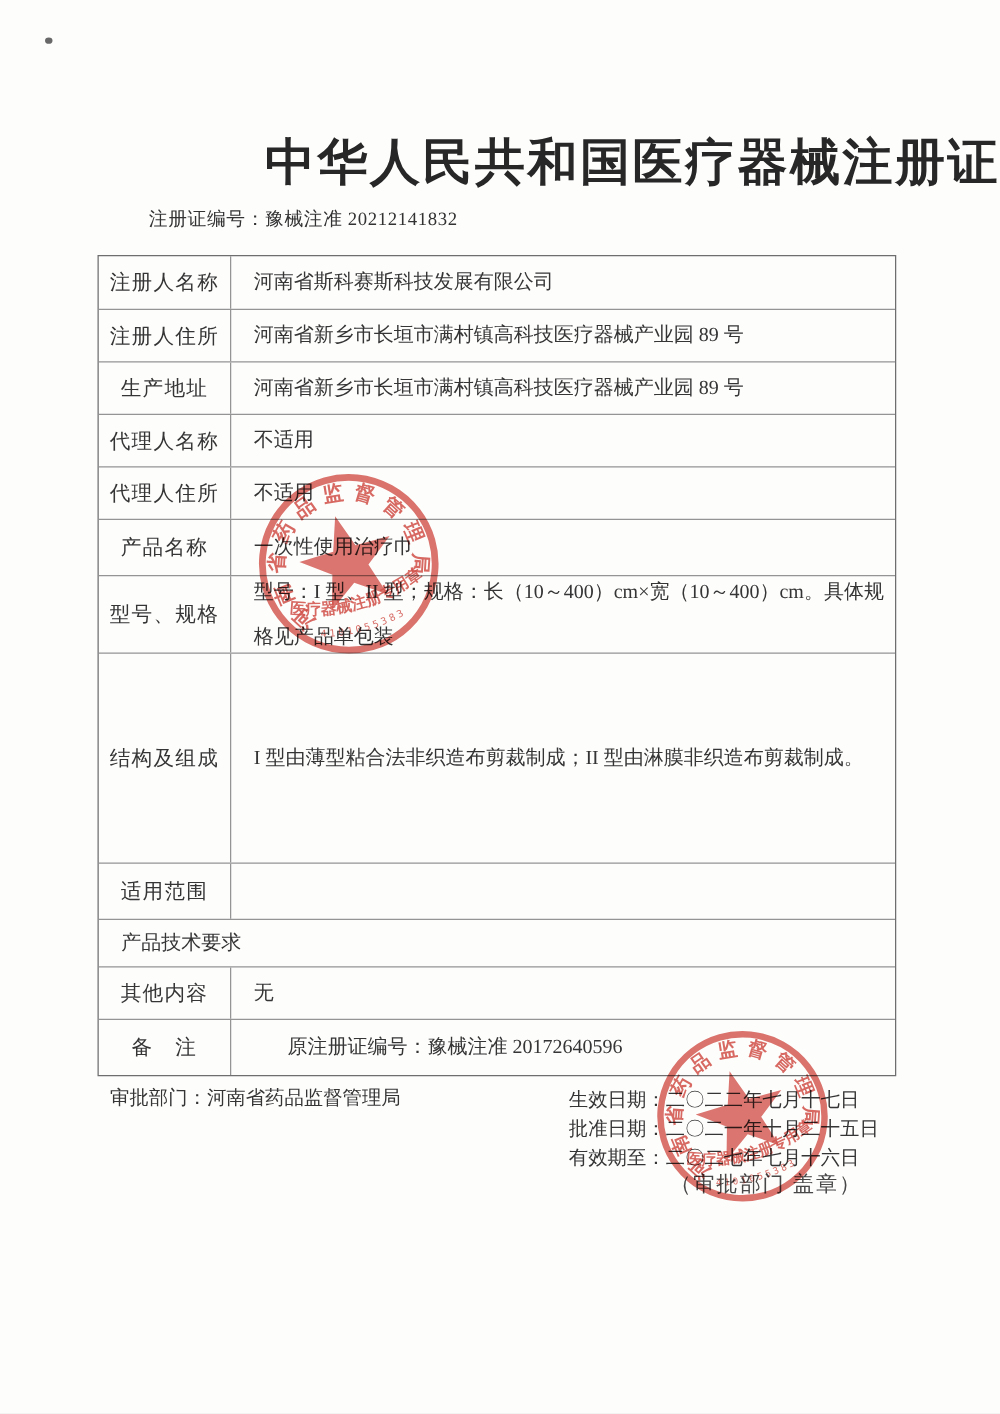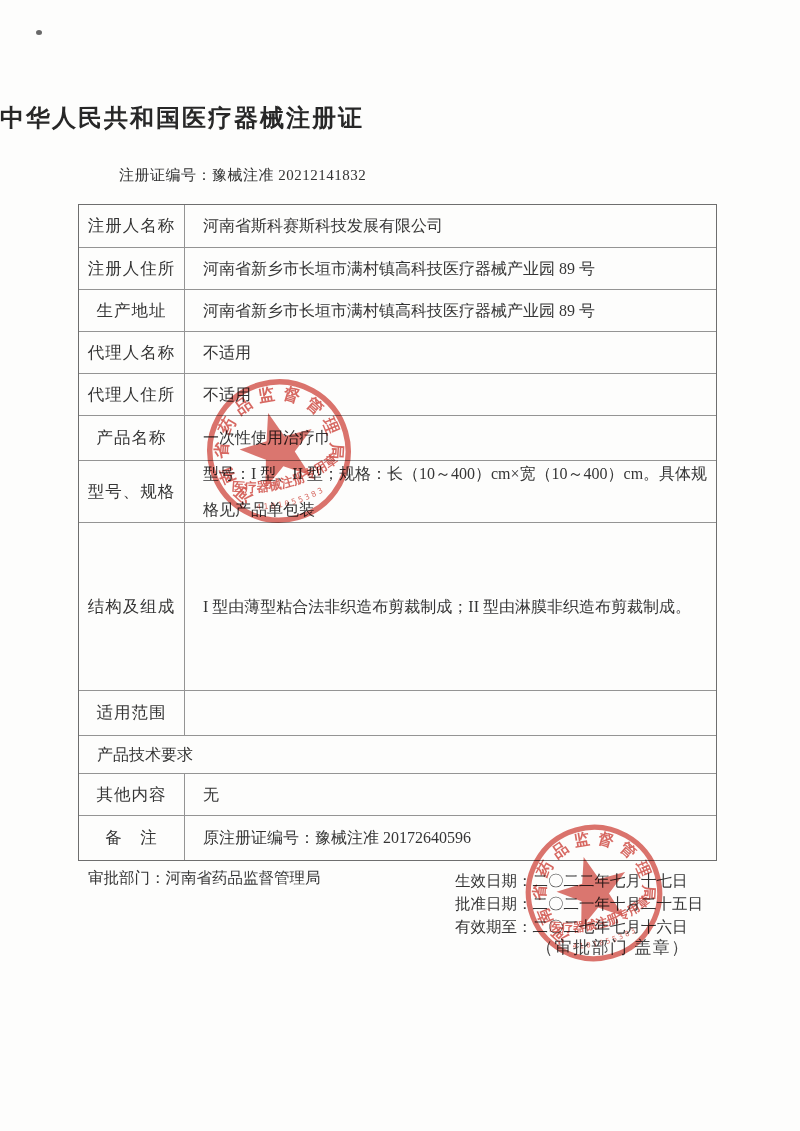--- a/index.html
+++ b/index.html
@@ -5,34 +5,34 @@
   html,body { margin:0; padding:0; background:#e8e8e8; }
   .page {
     position:relative; width:800px; height:1131px; margin:0 auto;
     background:#fdfdfc; overflow:hidden;
     font-family:"Liberation Serif","DejaVu Serif",serif;
     color:#333;
   }
   .speck { position:absolute; left:36px; top:30px; width:6px; height:5px;
     background:#4d4d4d; border-radius:50%; opacity:.85; }
   .doc-title {
-    position:absolute; left:0; right:0; top:102px; text-align:left;
+    position:absolute; left:0; right:0; top:102px; text-align:right;
     font-family:"Liberation Sans","DejaVu Sans",sans-serif;
-    font-weight:bold; font-size:24px; letter-spacing:2px; color:#272727;
+    font-weight:bold; font-size:40px; letter-spacing:2px; color:#272727;
   }
   .cert-line {
     position:absolute; left:119px; top:166px; font-size:15px; color:#323232;
     letter-spacing:.5px;
   }
   .reg-table {
     position:absolute; left:78px; top:204px; width:639px;
     border:1px solid #6e6e6e; box-sizing:border-box; background:transparent;
   }
   .t-row { display:flex; box-sizing:border-box; border-bottom:1px solid #949494; }
-  .t-row:last-child { border-bottom:none; }
+  .t-row:last-child { border-bottom:none;gap:27px; }
   .t-label {
     width:106px; flex:0 0 106px; box-sizing:border-box;
     border-right:1px solid #949494;
     display:flex; align-items:center; justify-content:center;
     font-size:16.5px; letter-spacing:1px; color:#353535; 
   }
   .t-value {
     flex:1; display:flex; align-items:center; box-sizing:border-box;
     padding:3px 8px 3px 18px; font-size:16px; line-height:36px; color:#353535;
   }

